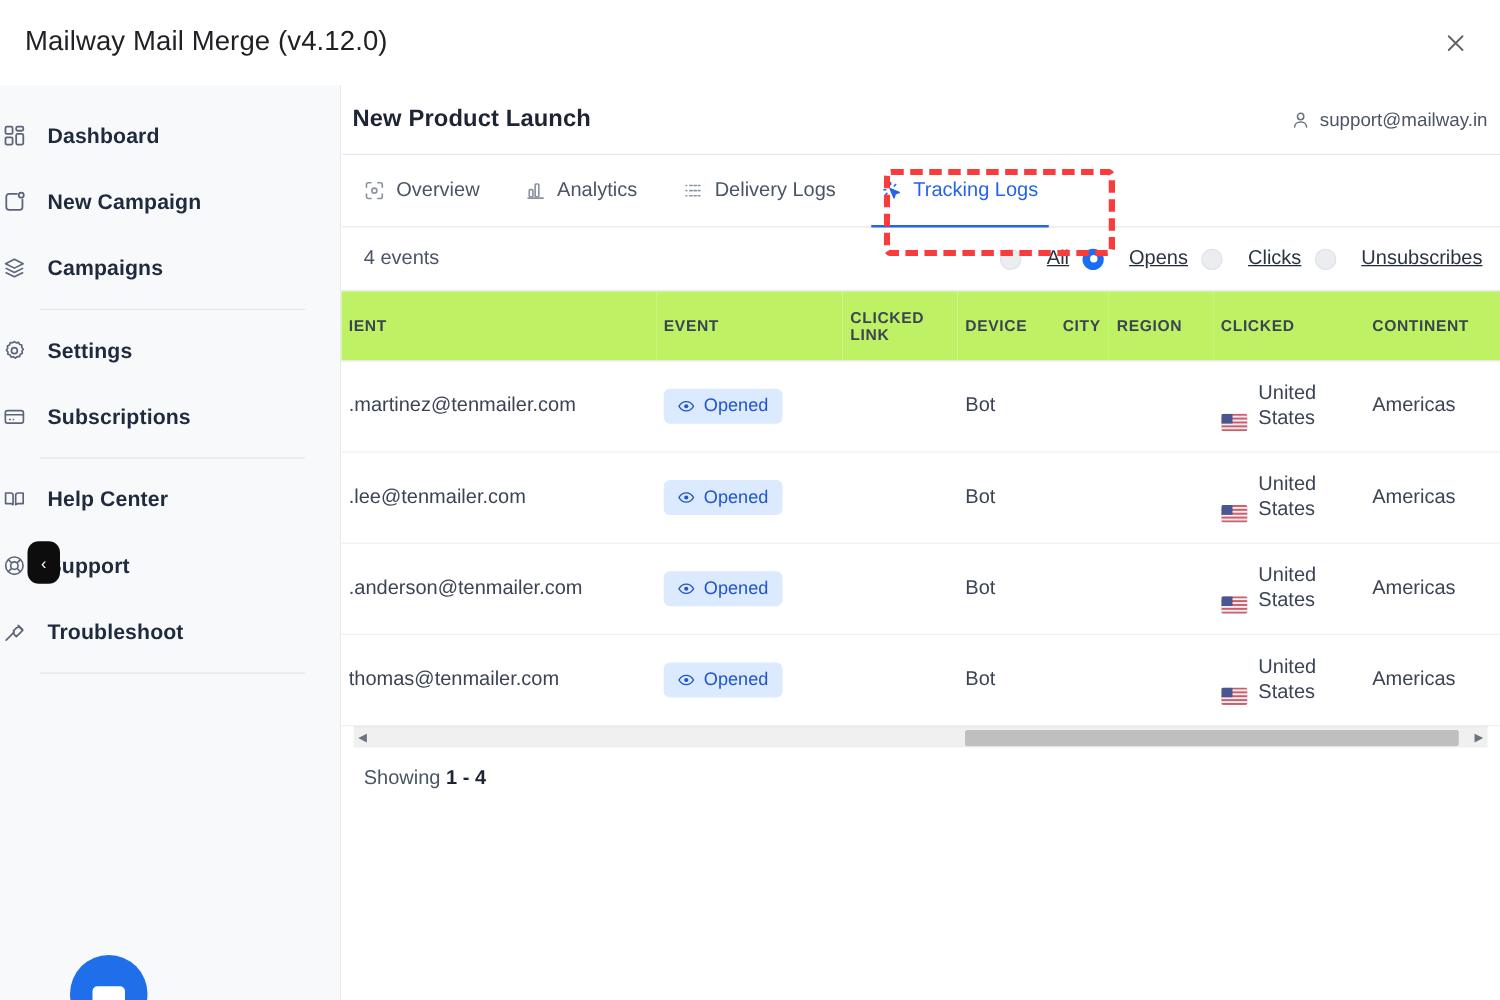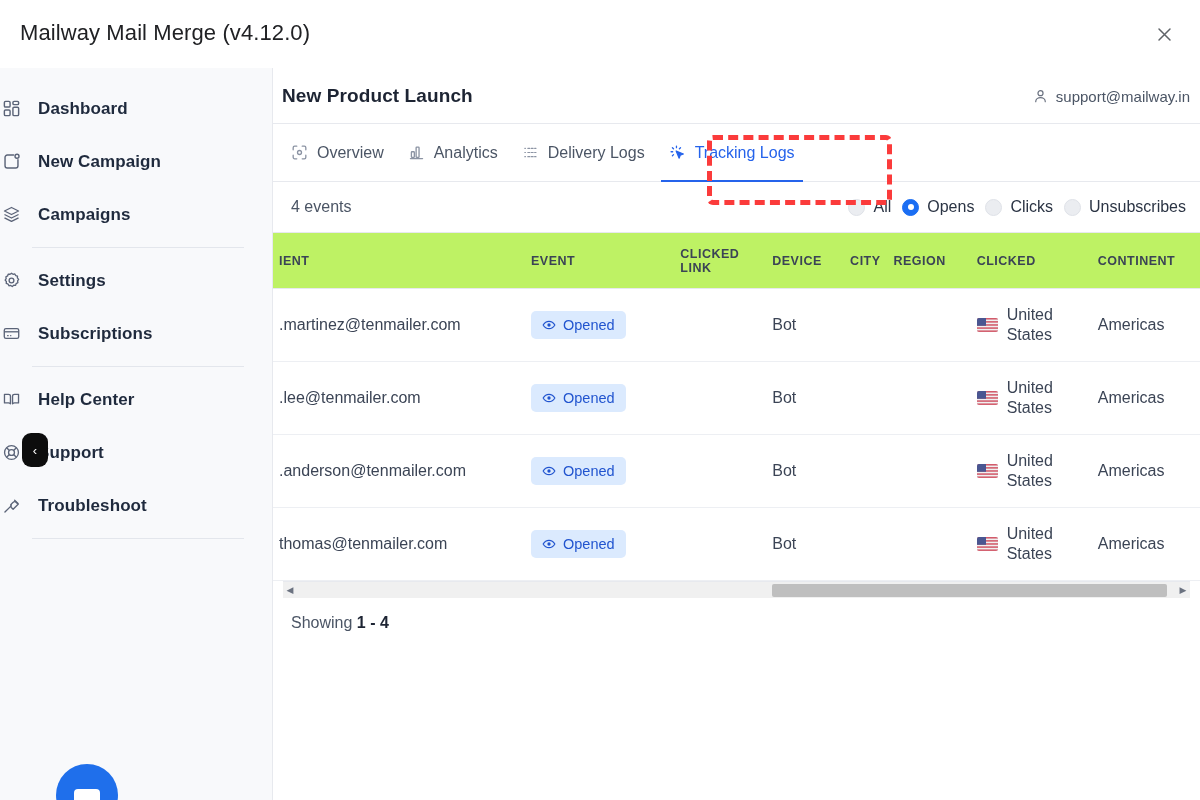--- a/index.html
+++ b/index.html
@@ -91,21 +91,21 @@
   .user-chip {
     position: absolute; right: 10px; top: 50%; transform: translateY(-50%);
     display: flex; align-items: center; gap: 8px;
     font-size: 15px; color: #4b5565; cursor: pointer; white-space: nowrap;
   }
   .user-chip svg { display: block; color: #6b7280; }
 
   
   .tabbar {
     position: relative; height: 58px; border-bottom: 1px solid #e7e9ee;
-    display: flex; align-items: center; padding-left: 18px; gap: 24px;
+    display: flex; align-items: center; padding-left: 18px; gap: 36px;
   }
   .tab {
     display: flex; align-items: center; gap: 9px;
     height: 58px; cursor: pointer; position: relative;
     font-size: 16px; color: #4b5565; white-space: nowrap;
   }
   .tab .t-ico { display: flex; align-items: center; color: #8b93a3; }
   .tab .t-ico svg { display: block; }
   .tab.active { color: #2563eb; }
   .tab.active .t-ico { color: #2563eb; }
@@ -122,21 +122,21 @@
     pointer-events: none; z-index: 50;
   }
 
   
   .filterbar {
     height: 50px; display: flex; align-items: center;
     padding: 0 14px 0 18px; justify-content: space-between;
   }
   .events-count { font-size: 16px; color: #4b5565; }
   .radios { display: flex; align-items: center; gap: 11px; }
-  .radio { display: flex; align-items: center; gap: 8px; cursor: pointer; }
+  .radio { display: flex; align-items: center; gap: 20px; cursor: pointer; text-decoration: underline; }
   .radio .dot {
     width: 17px; height: 17px; border-radius: 50%;
     background: #ebedf1; border: 1px solid #dfe2e8;
     flex: 0 0 17px;
   }
   .radio.sel .dot {
     background: #1b6ef3; border-color: #1b6ef3;
     display: flex; align-items: center; justify-content: center;
   }
   .radio.sel .dot::after {
@@ -173,21 +173,21 @@
   .clip-cell > span { direction: ltr; unicode-bidi: embed; }
 
   .badge {
     display: inline-flex; align-items: center; gap: 7px;
     background: #dbeafe; color: #2154cf;
     border-radius: 5px; padding: 6px 11px;
     font-size: 14.5px; font-weight: 400; white-space: nowrap;
   }
   .badge svg { display: block; color: #2154cf; }
 
-  .country-cell { display: flex; align-items: center; gap: 9px; }
+  .country-cell { display: flex; align-items: flex-end; gap: 9px; }
   .flag {
     width: 21px; height: 14px; flex: 0 0 21px; border-radius: 2px;
     overflow: hidden; position: relative; background: #d7dae0;
   }
   .country-name { line-height: 1.25; }
 
   
   .hscroll {
     position: relative; height: 17px; margin: 0 10px 0 10px;
     background: #f0f0f0; border-top: 1px solid #e7e9ee;

